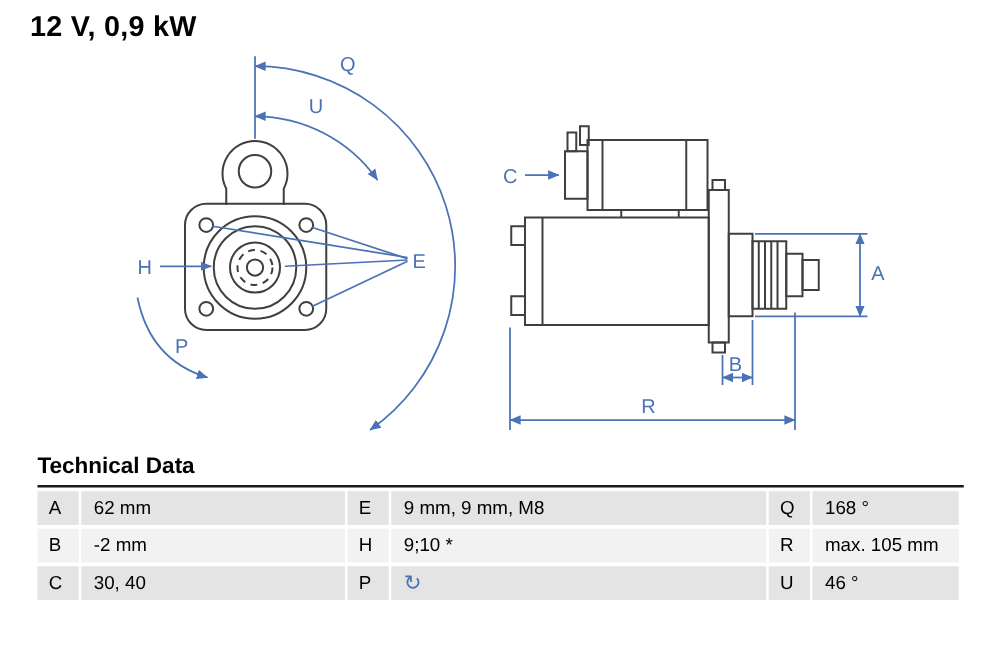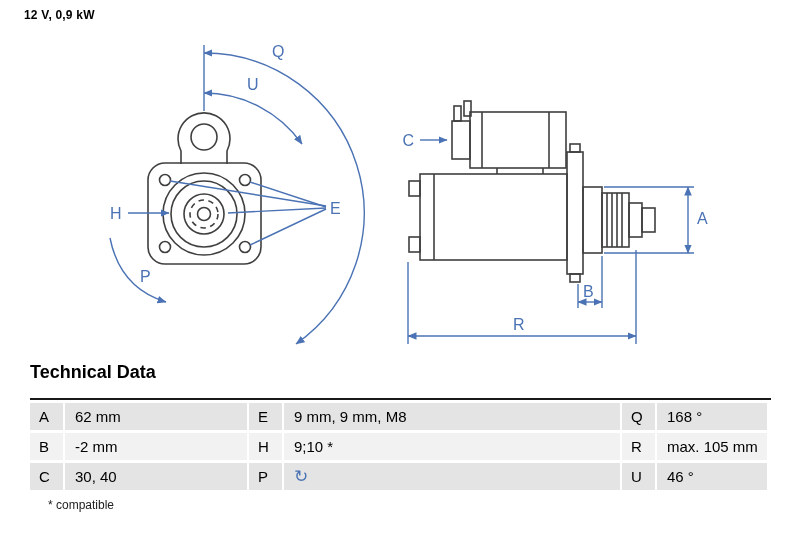--- a/index.html
+++ b/index.html
@@ -6,36 +6,36 @@
   html,body { width:800px; height:533px; }
   body {
     background:#ffffff;
     font-family:"Liberation Sans", sans-serif;
     position:relative;
     overflow:hidden;
     color:#000;
   }
   .title {
     position:absolute; left:24px; top:8px;
-    font-size:12px; font-weight:700; letter-spacing:.2px;
+    font-size:23px; font-weight:700; letter-spacing:.2px;
   }
   svg.diagram { position:absolute; left:0; top:0; font-family:"Liberation Sans", sans-serif; }
   .tech { position:absolute; left:30px; top:362px; width:741px; }
-  .tech-heading { font-size:18px; font-weight:700; margin-bottom:15px; }
+  .tech-heading { font-size:18px; font-weight:700; margin-bottom:5px; }
   .tech-rule { height:2px; background:#1a1a1a; }
   table.data {
     width:100%; table-layout:fixed;
     border-collapse:separate; border-spacing:2px 3px;
     font-size:15px; margin-left:-2px;
   }
   table.data td { height:27px; vertical-align:middle; }
   td.k { width:33px; padding-left:9px; }
   td.v { padding-left:10px; }
-  td.v1 { width:182px; }
-  td.v2 { width:336px; }
+  td.v1 { width:211px; }
+  td.v2 { width:300px; }
   tr.dark td { background:#e4e4e4; }
   tr.light td { background:#f2f2f2; }
   .rot { color:#4a72b4; font-size:17px; line-height:1; }
   .footnote { margin:5px 0 0 18px; font-size:12px; color:#222; }
 </style>
 </head>
 <body>
 
 <div class="title">12 V, 0,9 kW</div>
 
@@ -157,14 +157,13 @@
       <td class="v v1">30, 40</td>
       <td class="k">P</td>
       <td class="v v2">
         <span class="rot">↻</span>
       </td>
       <td class="k">U</td>
       <td class="v">46 °</td>
     </tr>
   </tbody>
     </table>
-  <div class="footnote">* compatible</div>
 </div>
 
 </body></html>

